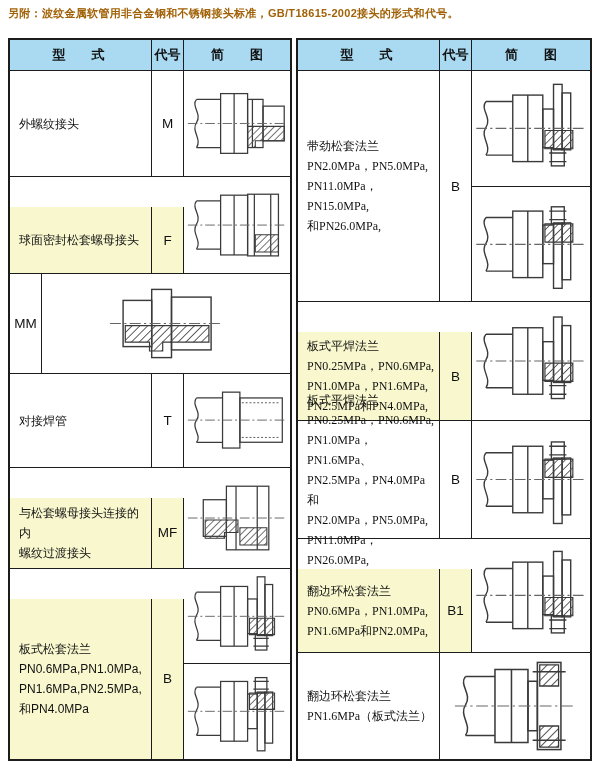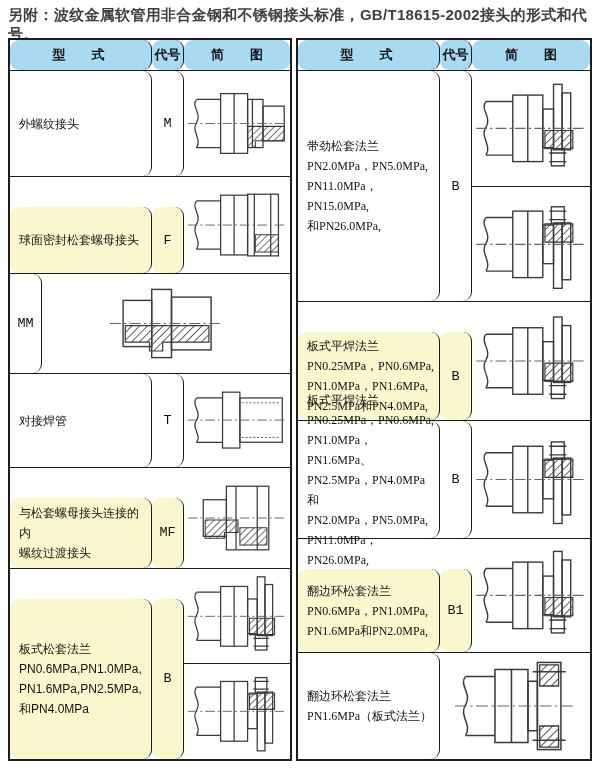--- a/index.html
+++ b/index.html
@@ -2,34 +2,34 @@
 <html style="--hbg: #a9daf2; --ylw: #f8f7ce; --bd: #1c1c1c;"><head>
 <meta charset="utf-8">
 <style>
   html,body{margin:0;padding:0;background:#ffffff;}
   #canvas{
     position:relative;width:600px;height:768px;background:#ffffff;overflow:hidden;
     font-family:"Liberation Sans","DejaVu Sans",sans-serif;color:#111;
   }
   #page-title{
     position:absolute;left:8px;top:6px;width:586px;
-    font-size:15px;font-weight:bold;letter-spacing:.3px;color:#404040;
+    font-size:11px;font-weight:bold;letter-spacing:.3px;color:#a16207;
   }
   .tbl{
     position:absolute;top:38px;background:#fff;
     border:2px solid var(--bd);box-sizing:border-box;
     display:flex;flex-direction:column;
   }
   #tbl-left{left:8px;width:284px;height:723px;}
   #tbl-right{left:296px;width:296px;height:723px;}
   .hrow,.trow{display:flex;box-sizing:border-box;border-bottom:1px solid var(--bd);}
   .trow:last-child{border-bottom:none;}
-  .c{box-sizing:border-box;border-right:1px solid var(--bd);display:flex;align-items:center;border-radius:9px;}
+  .c{box-sizing:border-box;border-right:1px solid var(--bd);display:flex;align-items:center;}
   .ct{width:142px;padding:4px 4px 4px 9px;font-size:12px;line-height:20px;white-space:pre-line;}
-  .cc{width:32px;justify-content:center;font-family:Liberation Mono, monospace;font-size:13.5px;text-align:center;}
+  .cc{width:32px;justify-content:center;font-family:Liberation Sans, sans-serif;font-size:13.5px;text-align:center;}
   .cd{flex:1;border-right:none;padding:0;display:flex;flex-direction:column;}
   .h{background:var(--hbg);font-weight:bold;font-size:13px;justify-content:center;padding-left:0;white-space:pre;}
   .hrow{height:32px;}
   .hl{background:var(--ylw);margin-top:30px;}
   .pn{font-family:"Liberation Serif","DejaVu Serif",serif;}
   .dhalf{flex:1;box-sizing:border-box;display:flex;}
   .dhalf.split{border-bottom:1px solid var(--bd);}
   .dhalf svg,.cd > svg{width:100%;height:100%;display:block;}
   .ln{fill:none;stroke:#3a3a3a;stroke-width:1.3;}
   .cl{fill:none;stroke:#666;stroke-width:1;stroke-dasharray:10 3 2 3;}

